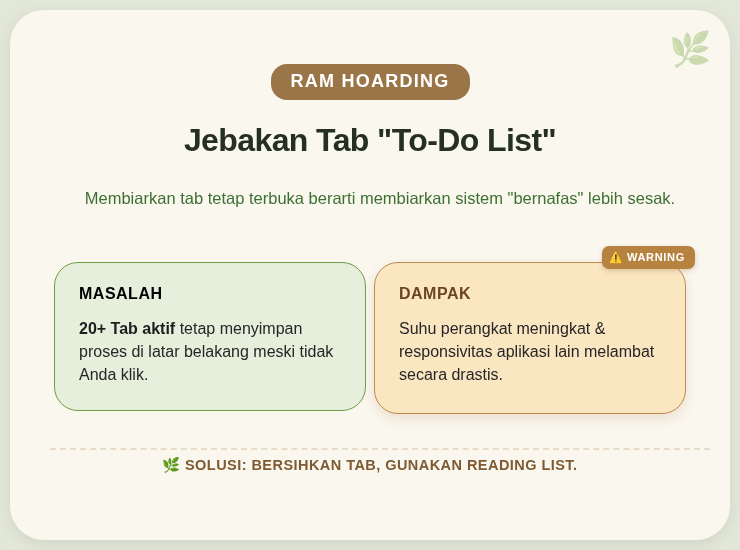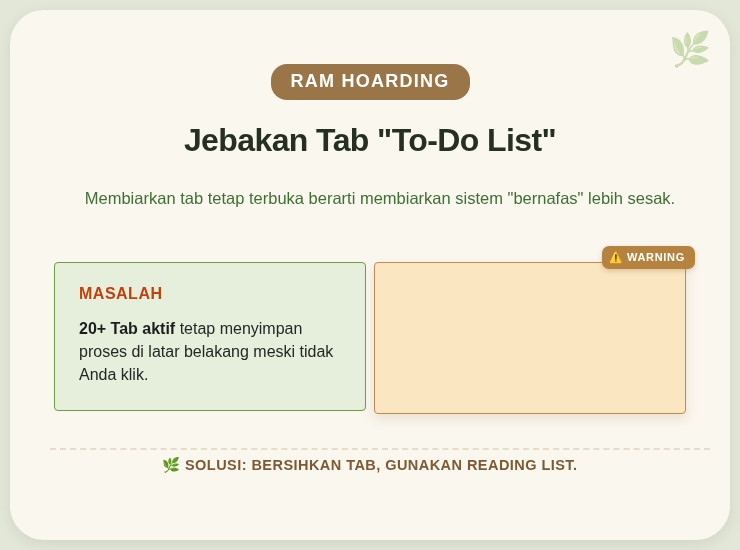--- a/index.html
+++ b/index.html
@@ -84,42 +84,42 @@
     width: 632px;
     display: flex;
     justify-content: space-between;
     align-items: flex-start;
   }
 
   .info-card {
     position: relative;
     width: 312px;
     box-sizing: border-box;
-    border-radius: 4px;
+    border-radius: 24px;
     padding: 22px 24px 24px 24px;
   }
   .info-card.problem {
     background: #e5efdc;
     border: 1.5px solid #6f9c42;
     min-height: 144px;
   }
   .info-card.impact {
     background: #fbe6c2;
     border: 1.5px solid #c18a51;
     min-height: 152px;
     box-shadow: 0 5px 12px rgba(185, 140, 85, 0.22);
   }
 
   .card-heading {
     font-size: 16px;
     font-weight: bold;
     letter-spacing: 0.5px;
     margin: 0 0 14px 0;
   }
-  .problem .card-heading { color: #c2410c; }
+  .problem .card-heading { color: #000000; }
   .impact .card-heading { color: #6d4524; }
 
   .card-body {
     font-size: 16px;
     line-height: 23px;
     color: #262626;
   }
   .card-body .emphasis {
     font-weight: bold;
     color: #1d1d1d;
@@ -186,20 +186,22 @@
 
     <div class="info-card problem">
       <div class="card-heading">MASALAH</div>
       <div class="card-body"><span class="emphasis">20+ Tab aktif</span><span> tetap menyimpan proses di latar belakang meski tidak Anda klik.</span></div>
     </div>
 
     <div class="info-card impact">
       <div id="warning-badge">
         <span class="badge-icon">⚠️</span><span>WARNING</span>
       </div>
+      <div class="card-heading">DAMPAK</div>
+      <div class="card-body"><span>Suhu perangkat meningkat &amp; responsivitas aplikasi lain melambat secara drastis.</span></div>
     </div>
 
   </div>
 
   <div id="divider"></div>
 
   <div id="footer-note">
     <span class="footer-icon">🌿</span><span>SOLUSI: BERSIHKAN TAB, GUNAKAN READING LIST.</span>
   </div>
 

